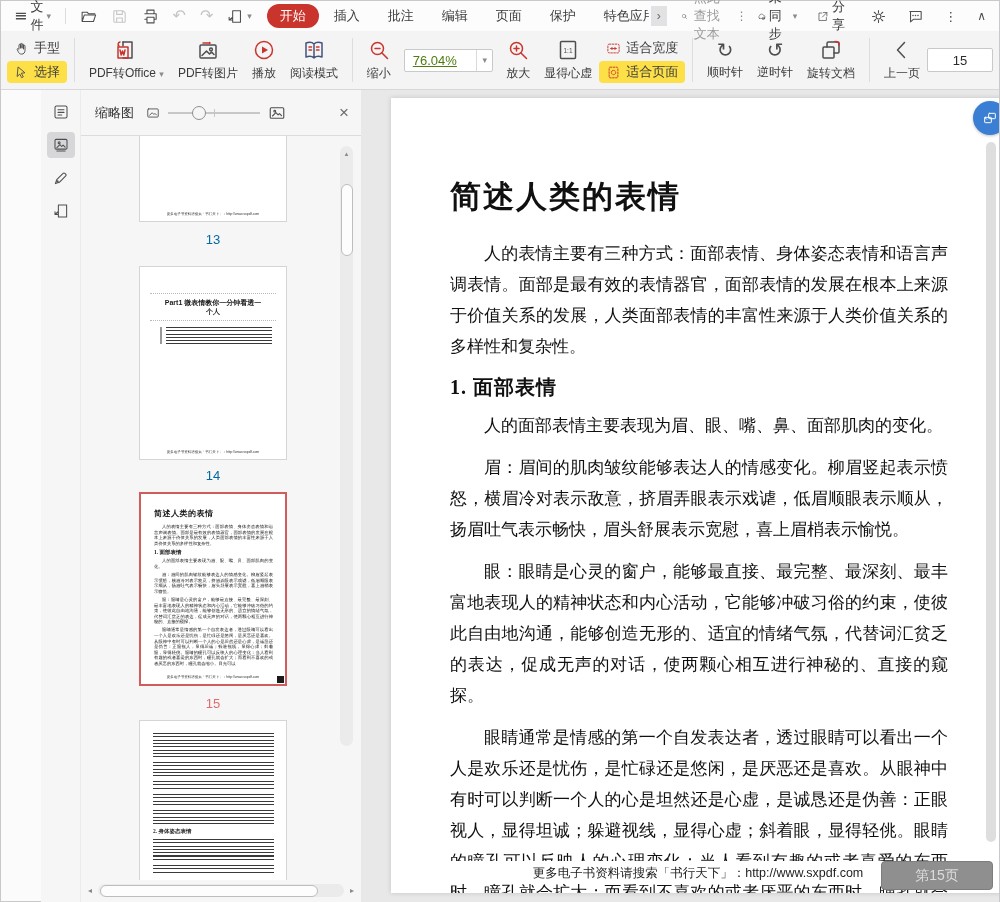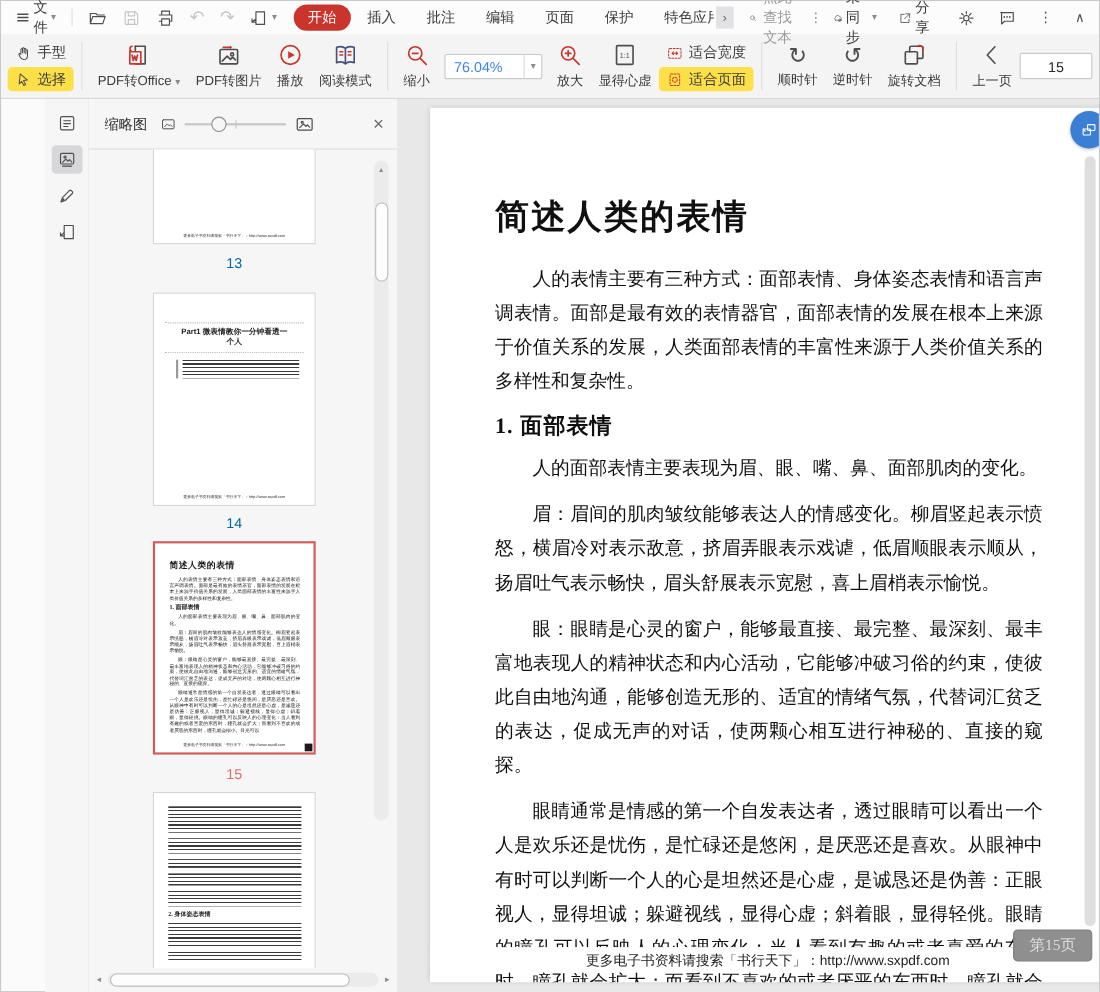--- a/index.html
+++ b/index.html
@@ -29,21 +29,21 @@
   .toolbar { height:59px; background:#f4f4f5; border-bottom:1px solid #d8d8da; display:flex; align-items:center; padding:0 6px; }
   .tdiv { width:1px; height:44px; background:#dddddf; margin:0 7px; }
   .tool { display:flex; flex-direction:column; align-items:center; justify-content:center; gap:3px; padding:4px 7px; border-radius:4px; }
   .tool .big { width:24px; height:24px; }
   .tool .tl { font-size:12px; color:#3b3b3d; white-space:nowrap; }
   .stack { display:flex; flex-direction:column; gap:2px; justify-content:center; }
   .srow { display:flex; align-items:center; gap:5px; padding:2px 7px; border-radius:4px; white-space:nowrap; }
   .srow.active { background:#fde047; }
   .srow .svgi { width:15px; height:15px; }
   .zoombox { width:100px; height:23px; background:#fff; border:1px solid #c9c9cb; border-radius:2px; display:flex; align-items:center; margin:0 6px; }
-  .zoombox .zval { flex:1; padding-left:8px; color:#3b82f6; font-size:13px; }
+  .zoombox .zval { flex:1; padding-left:8px; color:#4d7c0f; font-size:13px;text-decoration:underline; }
   .zoombox .zcaret { width:16px; height:100%; border-left:1px solid #dadadc; display:flex; align-items:center; justify-content:center; color:#8b8b8d; font-size:9px; }
   .pageinput { width:66px; height:24px; background:#fff; border:1px solid #c9c9cb; border-radius:2px; text-align:center; font-size:13px; color:#2b2b2d; font-family:"Liberation Sans",sans-serif; }
   .rglyph { font-size:20px; color:#4e4e50; line-height:22px; font-family:"DejaVu Sans",sans-serif; }
 
   
   .workspace { position:relative; display:flex; height:812px;padding-left:40px; }
 
   .iconstrip { width:40px; background:#f6f6f7; border-right:1px solid #ececee; display:flex; flex-direction:column; align-items:center; padding-top:9px; gap:7px; }
   .strip-btn { width:28px; height:26px; display:flex; align-items:center; justify-content:center; border-radius:4px; }
   .strip-btn.active { background:#d7d7d9; }
@@ -88,21 +88,21 @@
   .page { position:absolute; left:30px; top:8px; width:614px; height:795px; background:#fff; box-shadow:0 0 5px rgba(0,0,0,.16); overflow:hidden; }
   .page-inner { padding:78px 57px 0 59px; font-family:"Liberation Serif","DejaVu Serif",serif; color:#101010; }
   .doc-title { font-size:31px; font-weight:bold; letter-spacing:2px; margin-bottom:20px; }
   .page-inner p { font-size:17px; line-height:31px; text-align:justify; text-indent:2em; margin-bottom:11px; }
   .doc-h2 { font-size:20px; font-weight:bold; margin:12px 0 9px; letter-spacing:1px; }
   .doc-footer { position:absolute; bottom:11px; left:0; right:0; text-align:center; font-size:12.5px; color:#1d1d1f; font-family:"Liberation Sans",sans-serif; background:#fff; padding-top:4px; }
 
   .float-btn { position:absolute; right:-8px; top:11px; width:34px; height:34px; border-radius:50%; background:#3b7fd4; display:flex; align-items:center; justify-content:center; box-shadow:0 1px 3px rgba(0,0,0,.25); }
   .float-btn .svgi { stroke:#fff; width:16px; height:16px; }
   .doc-vscroll { position:absolute; right:3px; top:52px; width:10px; height:700px; border-radius:5px; background:#dededf; }
-  .page-badge { position:absolute; right:6px; bottom:28px; width:72px; height:29px; background:#8f8f90; border:1px solid #7d7d7e; border-radius:4px; color:#dcdcdd; font-size:14px; display:flex; align-items:center; justify-content:center;font-family:Liberation Serif, serif; }
+  .page-badge { position:absolute; right:6px; bottom:12px; width:112px; height:29px; background:#8f8f90; border:1px solid #7d7d7e; border-radius:4px; color:#dcdcdd; font-size:14px; display:flex; align-items:center; justify-content:center; }
 </style>
 </head>
 <body>
 
 <div class="app">
 
   <div class="menubar">
     <div class="mb-item">
       <span class="glyph" style="font-size:16px">≡</span>
       <span>文件</span>

